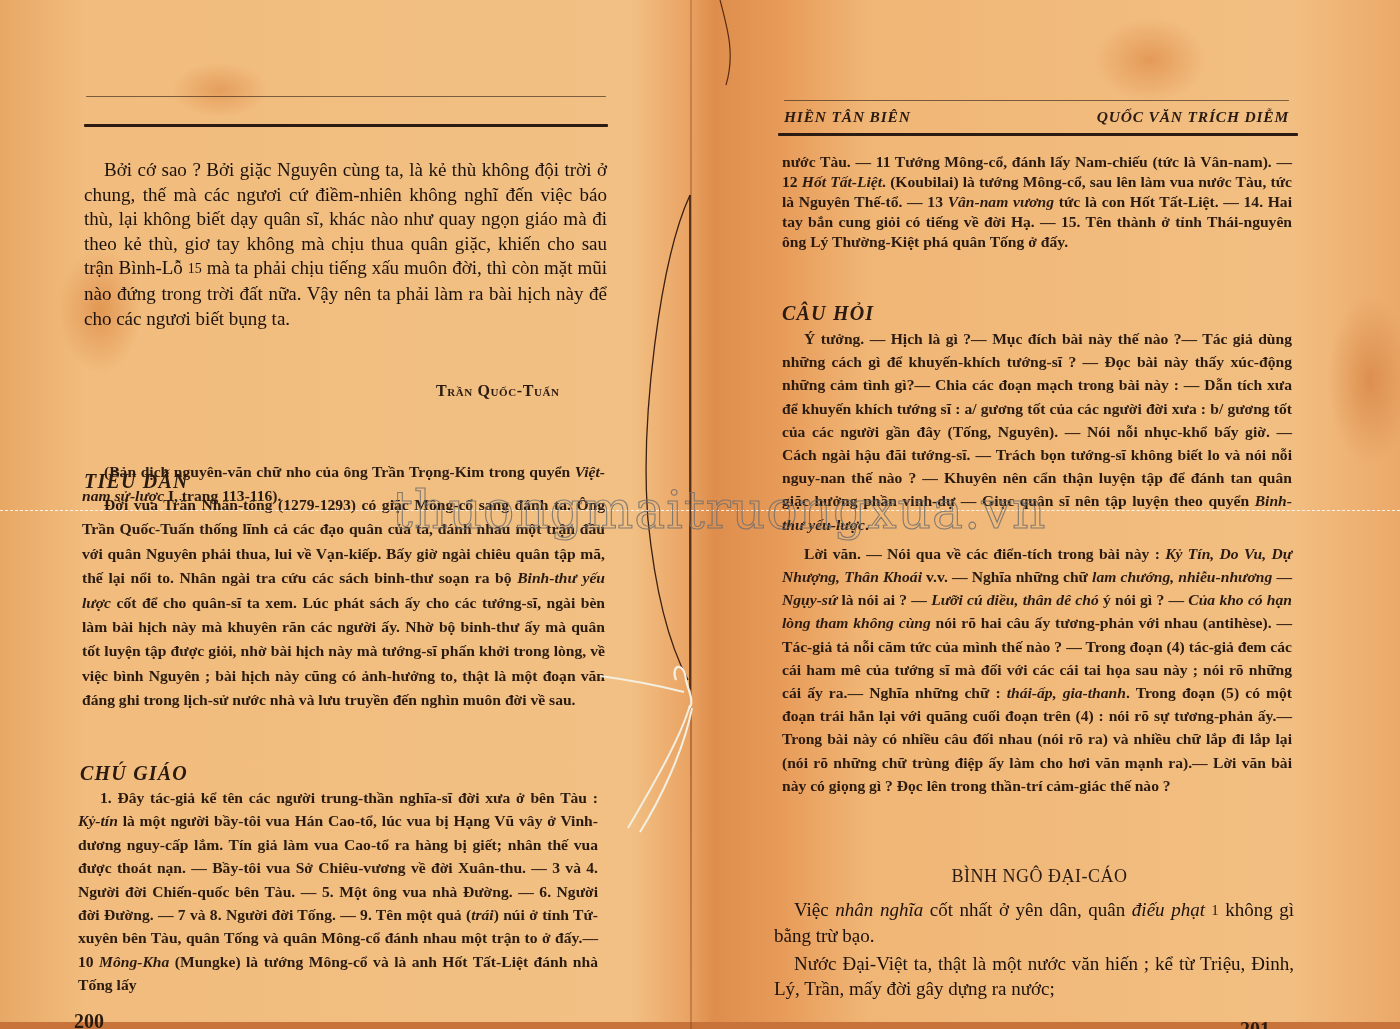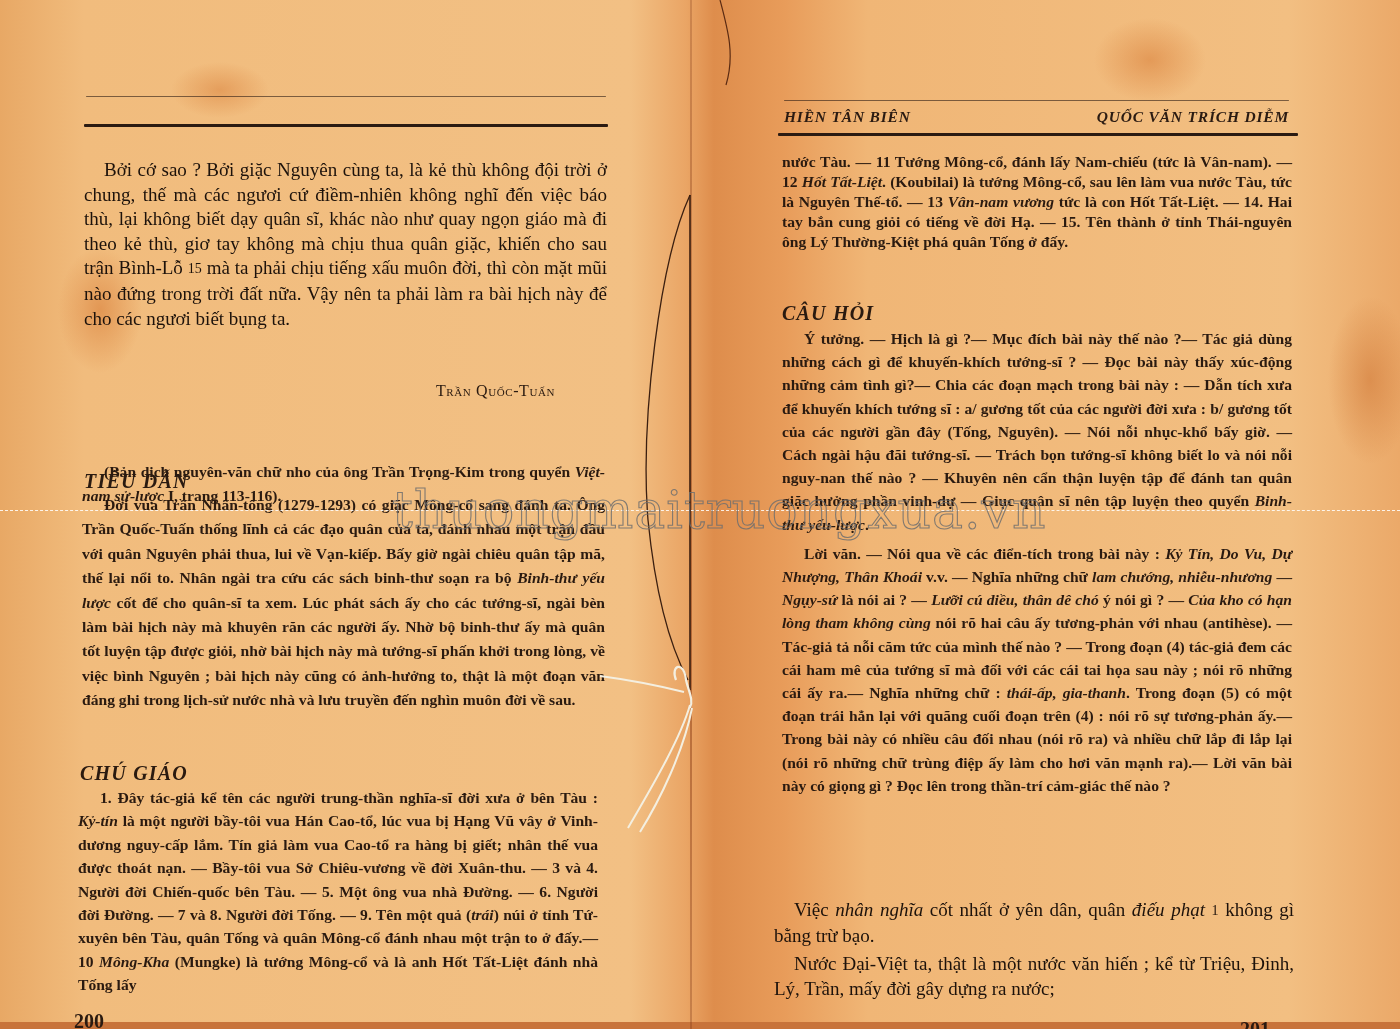--- a/index.html
+++ b/index.html
@@ -44,21 +44,21 @@
 
   .body-text {
     position: absolute; text-align: justify; font-size: 15.6px; line-height: 24.4px; font-weight: bold;
   }
   .body-text p { margin: 0; text-indent: 22px; }
   .large {
     font-size: 19px; line-height: 24.6px; font-weight: normal; color: #1d120b;
   }
   .large p { text-indent: 20px; }
   .author {
-    position: absolute; font-variant: small-caps; font-size: 16px; letter-spacing: 0.6px; font-weight: normal;
+    position: absolute; font-variant: small-caps; font-size: 16px; letter-spacing: 0.6px; font-weight: bold;
   }
   .section-title {
     position: absolute; font-style: italic; font-weight: bold; font-size: 20px; letter-spacing: 1.2px;
   }
   i, .it { font-style: italic; }
   .sup { font-size: 14px; vertical-align: 1px; }
   .pagenum { position: absolute; font-weight: bold; font-size: 20px; }
 
   .center-title {
     position: absolute; font-size: 18px; letter-spacing: 0.5px; font-weight: normal;
@@ -122,20 +122,21 @@
   <div class="body-text" style="left:90px; top:152px; width:510px; line-height:20px;">
     <p style="text-indent:0"><span>nước Tàu. — 11 Tướng Mông-cổ, đánh lấy Nam-chiếu (tức là Vân-nam). — 12 </span><i>Hốt Tất-Liệt</i><span>. (Koubilai) là tướng Mông-cổ, sau lên làm vua nước Tàu, tức là Nguyên Thế-tổ. — 13 </span><i>Vân-nam vương</i><span> tức là con Hốt Tất-Liệt. — 14. Hai tay bắn cung giỏi có tiếng về đời Hạ. — 15. Tên thành ở tỉnh Thái-nguyên ông Lý Thường-Kiệt phá quân Tống ở đấy.</span></p>
   </div>
 
   <div class="section-title" style="left:90px; top:302px;">CÂU HỎI</div>
   <div class="body-text" style="left:90px; top:327px; width:510px; line-height:23.2px;">
     <p><b>Ý tưởng.</b><span> — Hịch là gì ?— Mục đích bài này thế nào ?— Tác giả dùng những cách gì để khuyến-khích tướng-sĩ ? — Đọc bài này thấy xúc-động những cảm tình gì?— Chia các đoạn mạch trong bài này : — Dẫn tích xưa để khuyến khích tướng sĩ : a/ gương tốt của các người đời xưa : b/ gương tốt của các người gần đây (Tống, Nguyên). — Nói nỗi nhục-khổ bấy giờ. — Cách ngài hậu đãi tướng-sĩ. — Trách bọn tướng-sĩ không biết lo và nói nỗi nguy-nan thế nào ? — Khuyên nên cẩn thận luyện tập để đánh tan quân giặc hưởng phần vinh-dự — Giục quân sĩ nên tập luyện theo quyển </span><i>Binh-thư yếu-lược</i><span>.</span></p>
     <p style="margin-top:6px"><b>Lời văn.</b><span> — Nói qua về các điển-tích trong bài này : </span><i>Kỷ Tín, Do Vu, Dự Nhượng, Thân Khoái</i><span> v.v. — Nghĩa những chữ </span><i>lam chướng, nhiễu-nhương</i><span> — </span><i>Ngụy-sứ</i><span> là nói ai ? — </span><i>Lưỡi cú diều, thân dê chó</i><span> ý nói gì ? — </span><i>Của kho có hạn lòng tham không cùng</i><span> nói rõ hai câu ấy tương-phản với nhau (antihèse). — Tác-giả tả nỗi căm tức của mình thế nào ? — Trong đoạn (4) tác-giả đem các cái ham mê của tướng sĩ mà đối với các cái tai họa sau này ; nói rõ những cái ấy ra.— Nghĩa những chữ : </span><i>thái-ấp, gia-thanh</i><span>. Trong đoạn (5) có một đoạn trái hẳn lại với quãng cuối đoạn trên (4) : nói rõ sự tương-phản ấy.— Trong bài này có nhiều câu đối nhau (nói rõ ra) và nhiều chữ lắp đi lắp lại (nói rõ những chữ trùng điệp ấy làm cho hơi văn mạnh ra).— Lời văn bài này có giọng gì ? Đọc lên trong thần-trí cảm-giác thế nào ?</span></p>
   </div>
 
+  <div class="center-title" style="left:90px; width:515px; top:866px;">BÌNH NGÔ ĐẠI-CÁO</div>
 
   <div class="body-text large" style="left:82px; top:898px; width:520px;">
     <p><span>Việc </span><i>nhân nghĩa</i><span> cốt nhất ở yên dân, quân </span><i>điếu phạt</i> <span class="sup">1</span><span> không gì bằng trừ bạo.</span></p>
     <p style="margin-top:4px">Nước Đại-Việt ta, thật là một nước văn hiến ; kể từ Triệu, Đinh, Lý, Trần, mấy đời gây dựng ra nước;</p>
   </div>
 
   <div class="pagenum" style="left:548px; top:1018px;">201</div>
 </section>
 
 <svg class="thread" width="1400" height="1029">

